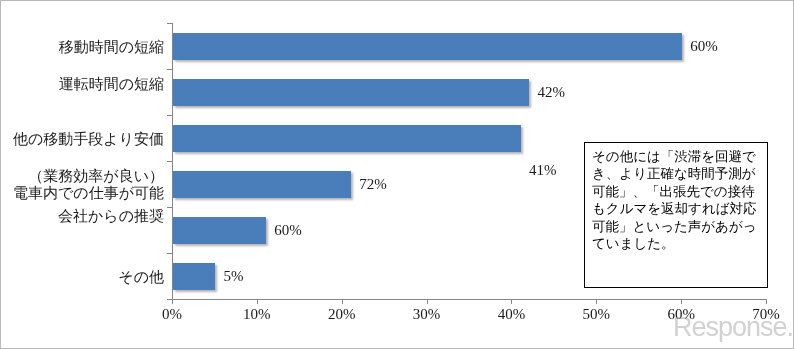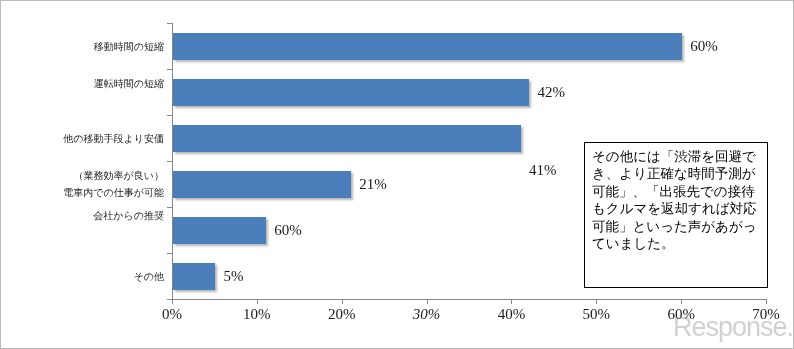--- a/index.html
+++ b/index.html
@@ -94,21 +94,21 @@
     color: #1a1a1a;
     font-family: "Liberation Serif", serif;
     letter-spacing: 0px;
   }
 
   
   .cat-label {
     position: absolute;
     right: 795px;          
     text-align: right;
-    font-size: 10px;
+    font-size: 15px;
     line-height: 17px;
     color: #1a1a1a;
     font-family: "Liberation Sans", sans-serif;
     white-space: nowrap;
   }
   .cat-label span { display: block; }
 
   
   .xlabel {
     position: absolute;
@@ -210,21 +210,21 @@
       <div class="row" style="top: 92px; width: 100%;">
         <div class="bar-wrap" style="width: 347.914px;">
           <div class="bar" style="background: rgb(74, 126, 187);"></div>
         </div>
         <div class="bar-label" style="left: 356.914px; top: 23px; margin-top: 32px;">41%</div>
       </div>
       <div class="row" style="top: 138px; width: 100%;">
         <div class="bar-wrap" style="width: 178.2px;">
           <div class="bar" style="background: rgb(74, 126, 187);"></div>
         </div>
-        <div class="bar-label" style="left: 187.2px; top: 23px;">21%</div>
+        <div class="bar-label" style="left: 187.2px; top: 23px;">72%</div>
       </div>
       <div class="row" style="top: 184px; width: 100%;">
         <div class="bar-wrap" style="width: 93.3429px;">
           <div class="bar" style="background: rgb(74, 126, 187);"></div>
         </div>
         <div class="bar-label" style="left: 102.343px; top: 23px;">60%</div>
       </div>
       <div class="row" style="top: 230px; width: 100%;">
         <div class="bar-wrap" style="width: 42.4286px;">
           <div class="bar" style="background: rgb(74, 126, 187);"></div>
@@ -239,21 +239,21 @@
       <div class="xtick" style="left: 425.571px;"></div>
       <div class="xtick" style="left: 510.429px;"></div>
       <div class="xtick" style="left: 595.286px;"></div>
       <div class="xtick" style="left: 680.143px;"></div>
       <div class="xtick" style="left: 765px;"></div>
     </div>
   <div id="xlabels">
       <div class="xlabel" style="left: 171px;">0%</div>
       <div class="xlabel" style="left: 255.857px;">10%</div>
       <div class="xlabel" style="left: 340.714px;">20%</div>
-      <div class="xlabel" style="left: 425.571px; font-style: italic;">30%</div>
+      <div class="xlabel" style="left: 425.571px;">30%</div>
       <div class="xlabel" style="left: 510.429px;">40%</div>
       <div class="xlabel" style="left: 595.286px;">50%</div>
       <div class="xlabel" style="left: 680.143px;">60%</div>
       <div class="xlabel" style="left: 765px;">70%</div>
     </div>
 
   <div class="annotation-box">その他には「渋滞を回避でき、より正確な時間予測が可能」、「出張先での接待もクルマを返却すれば対応可能」といった声があがっていました。</div>
 
   <div class="watermark">
     <span class="wm-r">R</span><span>esponse.</span>

